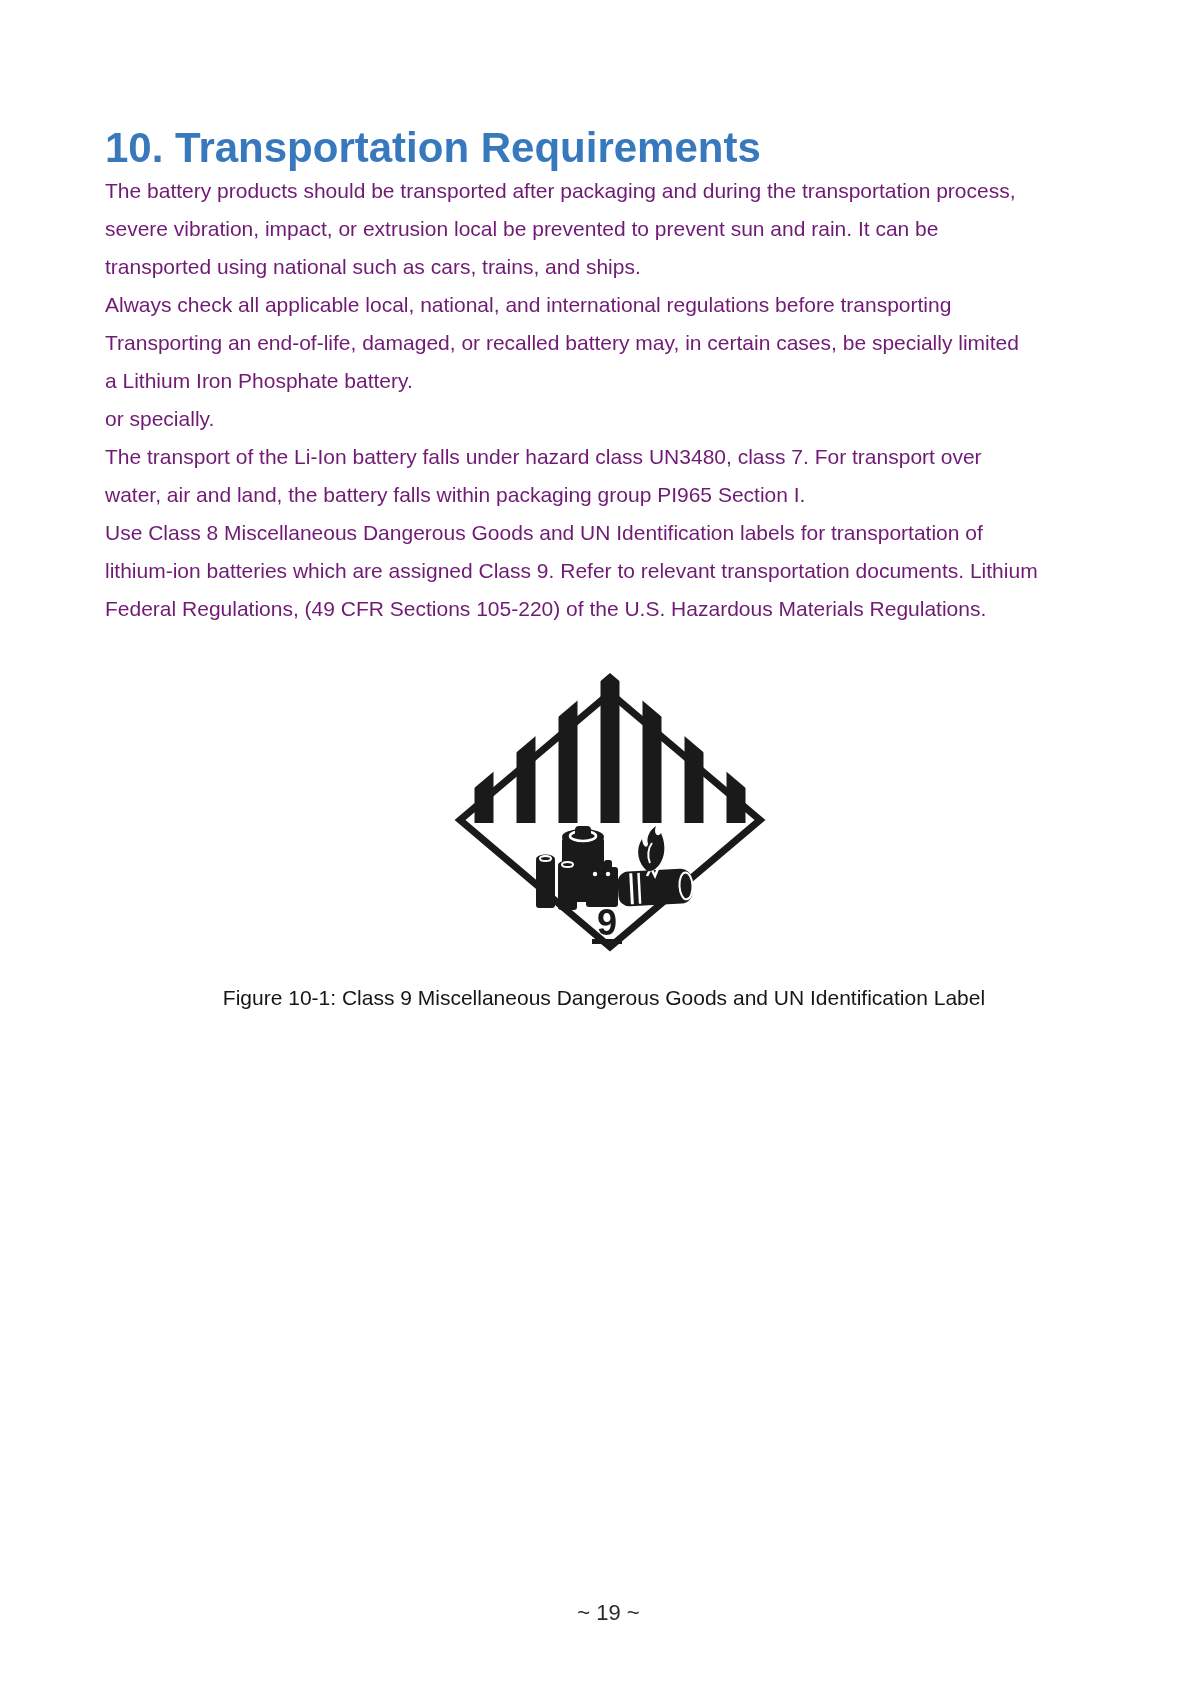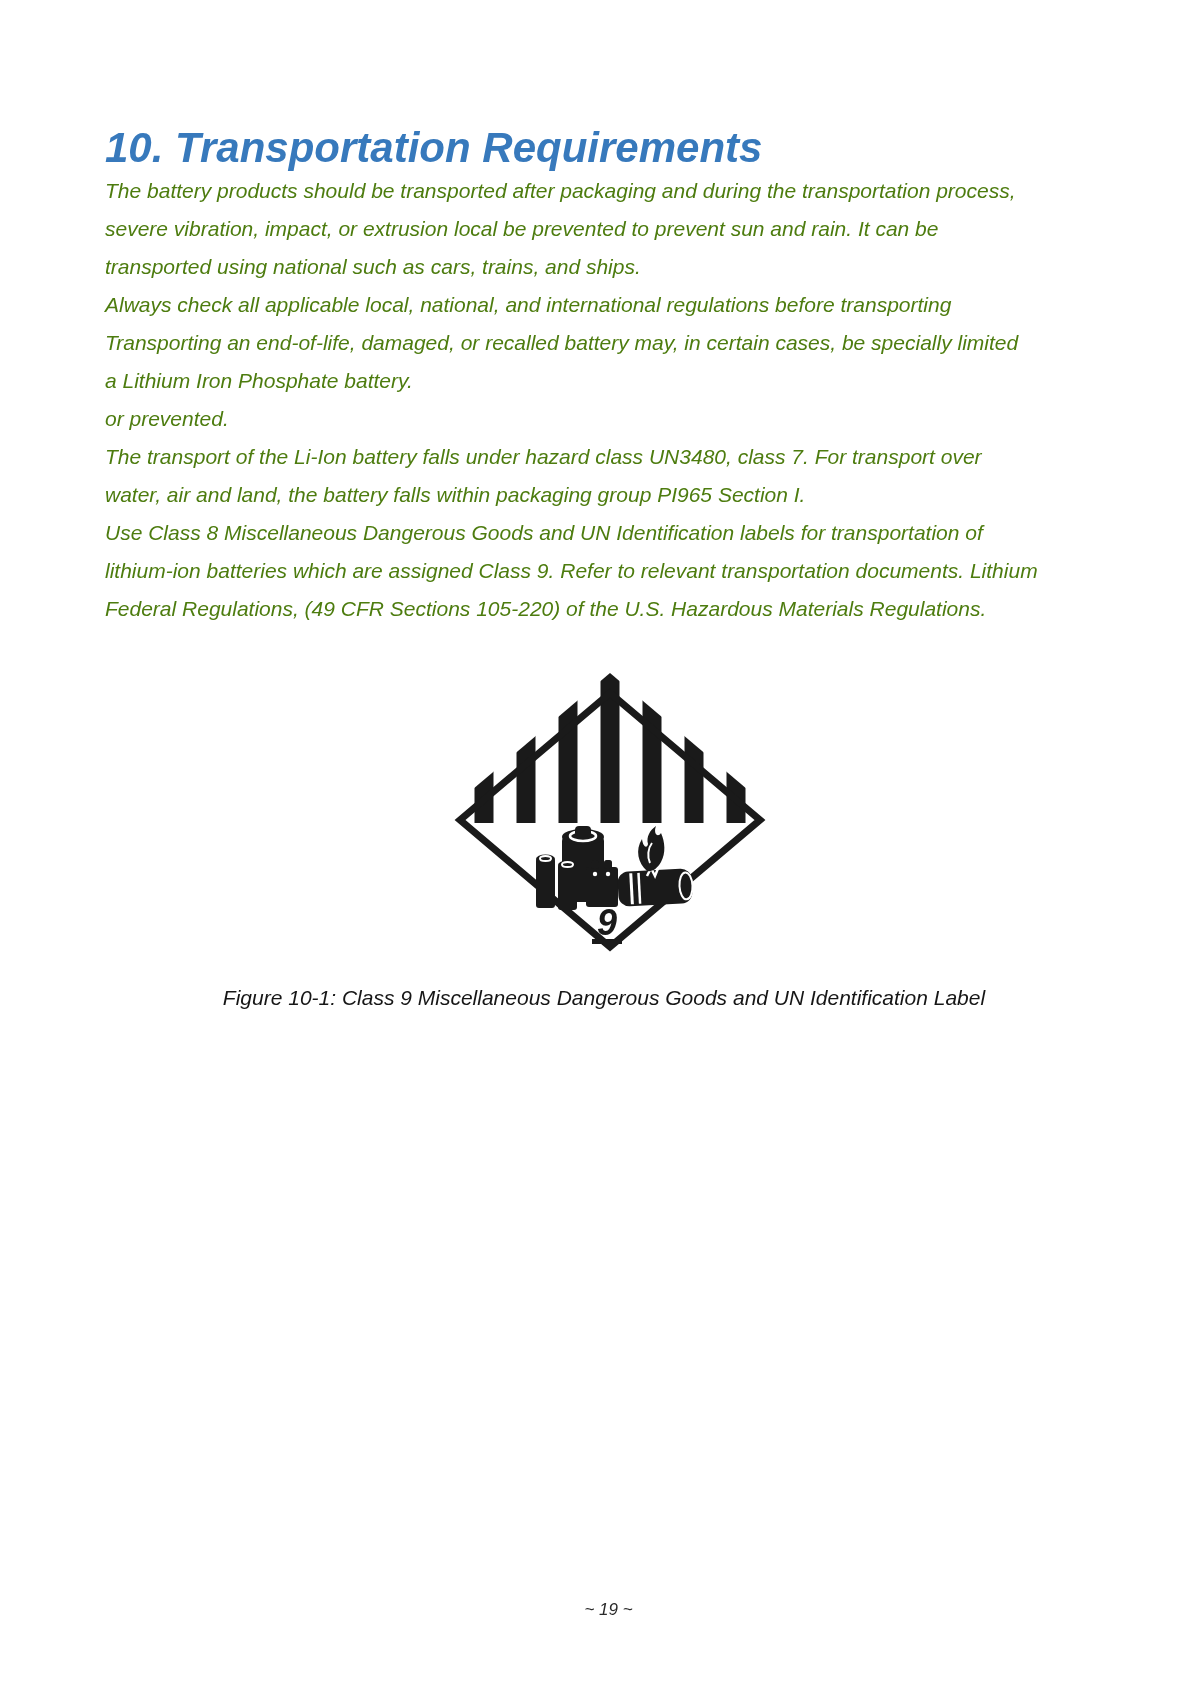--- a/index.html
+++ b/index.html
@@ -5,40 +5,39 @@
   html, body { margin: 0; padding: 0; background: #e9e9e9; }
   .page {
     position: relative;
     width: 1200px;
     height: 1697px;
     margin: 0 auto;
     background: #ffffff;
     font-family: "Liberation Sans", sans-serif;
     color: #1c1c1c;
     overflow: hidden;
-    font-style: italic;
   }
   .section-heading {
     position: absolute;
     left: 105px;
     top: 96px;
     font-size: 42px;
     font-weight: bold;
     letter-spacing: 0px;
     color: #3779BC;
     white-space: nowrap;
   }
   .body-block {
     position: absolute;
     left: 105px;
     top: 172px;
     width: 1010px;
     font-size: 21px;
     line-height: 38px;
-    color: #4d7c0f;
+    color: #701a75;
   }
   .body-line { white-space: nowrap; }
   .figure-wrap {
     position: absolute;
     left: 450px;
     top: 640px;
     width: 320px;
     height: 320px;
   }
   .figure-caption {
@@ -50,39 +49,39 @@
     font-size: 21px;
     color: #161616;
     padding-left: 8px;
   }
   .page-number {
     position: absolute;
     left: 17px;
     right: 0;
     top: 1600px;
     text-align: center;
-    font-size: 17px;
+    font-size: 22px;
     color: #2a2a2a;
   }
 </style>
 </head>
 <body>
 
 <div class="page">
 
   <h1 class="section-heading">10. Transportation Requirements</h1>
 
   <div class="body-block">
     <div class="body-line">The battery products should be transported after packaging and during the transportation process,</div>
     <div class="body-line">severe vibration, impact, or extrusion local be prevented to prevent sun and rain. It can be</div>
     <div class="body-line">transported using national such as cars, trains, and ships.</div>
     <div class="body-line">Always check all applicable local, national, and international regulations before transporting</div>
     <div class="body-line">Transporting an end-of-life, damaged, or recalled battery may, in certain cases, be specially limited</div>
     <div class="body-line">a Lithium Iron Phosphate battery.</div>
-    <div class="body-line">or prevented.</div>
+    <div class="body-line">or specially.</div>
     <div class="body-line">The transport of the Li-Ion battery falls under hazard class UN3480, class 7. For transport over</div>
     <div class="body-line">water, air and land, the battery falls within packaging group PI965 Section I.</div>
     <div class="body-line">Use Class 8 Miscellaneous Dangerous Goods and UN Identification labels for transportation of</div>
     <div class="body-line">lithium-ion batteries which are assigned Class 9. Refer to relevant transportation documents. Lithium</div>
     <div class="body-line">Federal Regulations, (49 CFR Sections 105-220) of the U.S. Hazardous Materials Regulations.</div>
   </div>
 
   <div class="figure-wrap">
     <svg width="320" height="320" viewBox="0 0 320 320">
       <defs>

